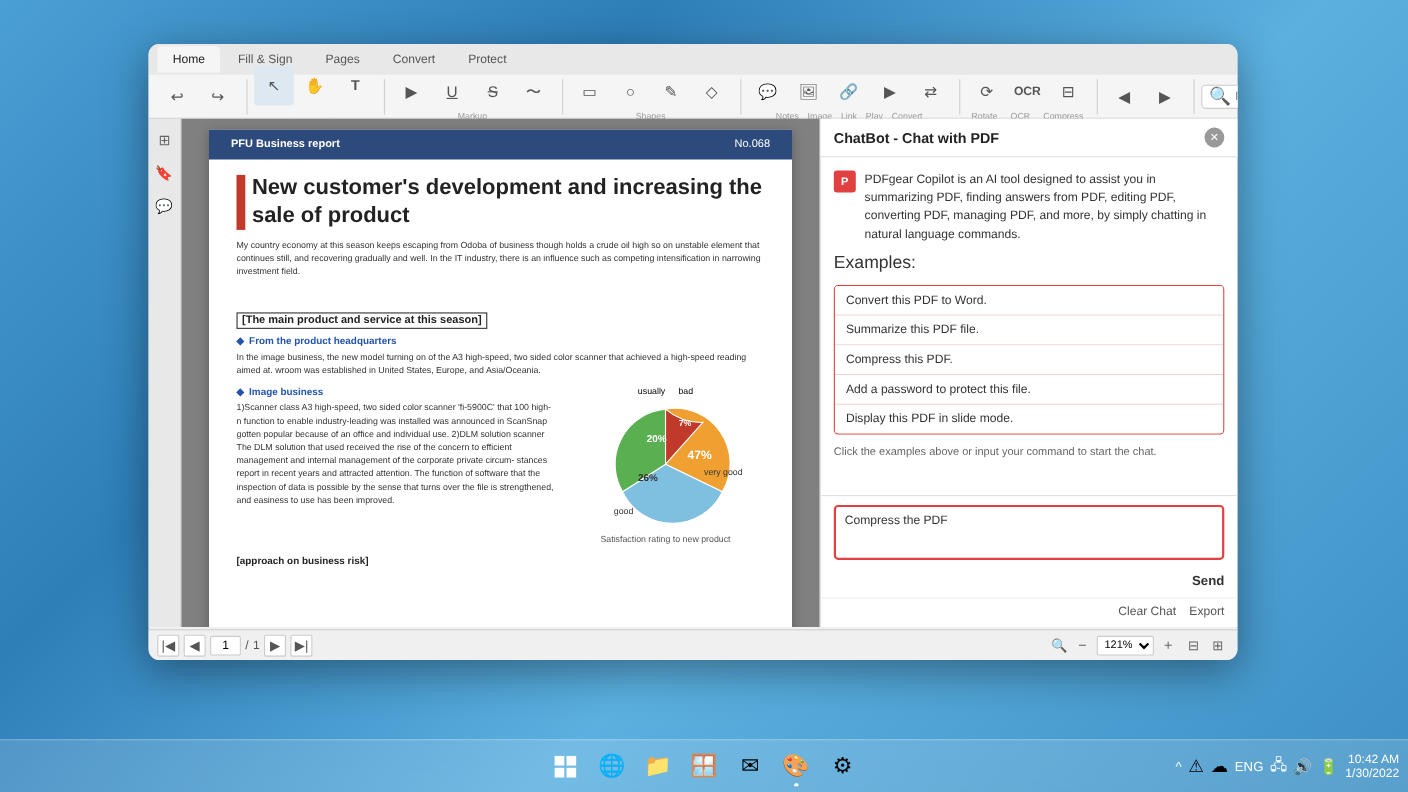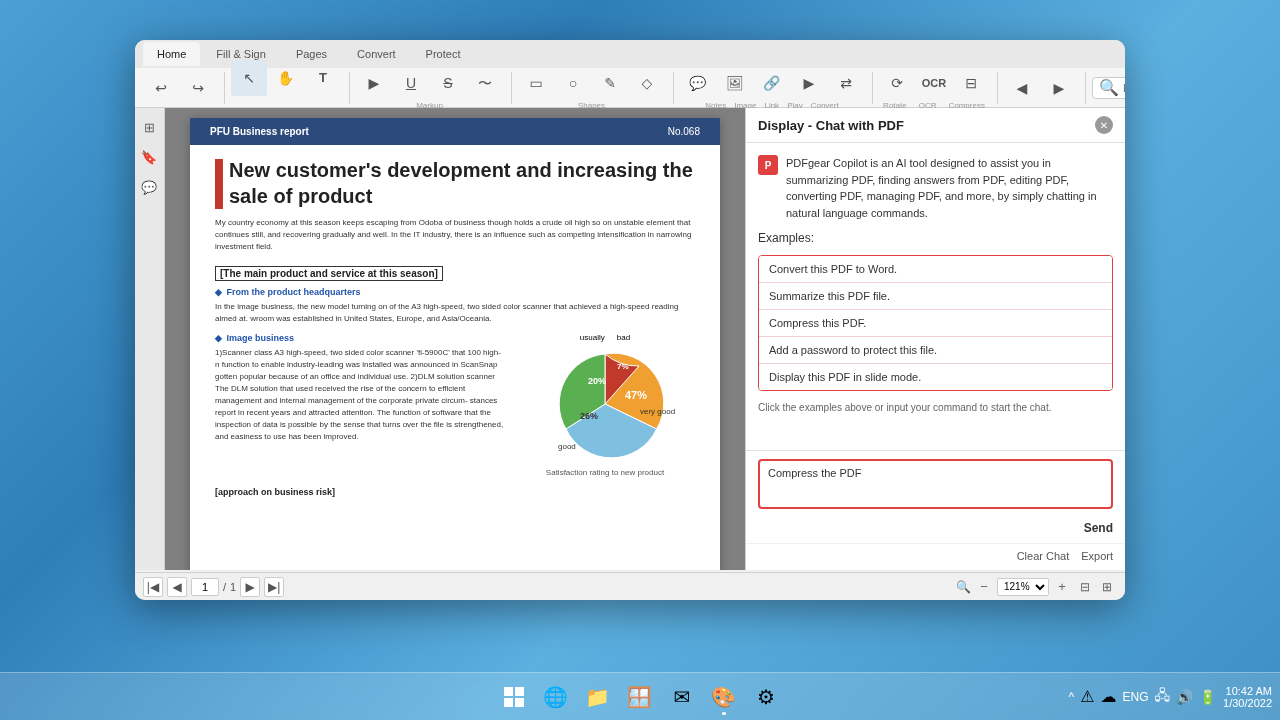--- a/index.html
+++ b/index.html
@@ -164,21 +164,21 @@
 
     .pdf-title {
       font-size: 20px; font-weight: bold; color: #222;
       line-height: 1.3; margin-bottom: 8px;
       display: flex; align-items: flex-start; gap: 6px;
     }
     .red-bar {
       width: 8px; min-height: 50px; background: #c0392b; flex-shrink: 0; margin-top: 2px;
     }
     .pdf-intro {
-      font-size: 8px; color: #333; line-height: 1.5; margin-bottom: 10px;
+      font-size: 8px; color: #333; line-height: 1.5; margin-bottom: 28px;
     }
     .pdf-section-title {
       font-size: 10px; font-weight: bold; color: #222;
       margin-bottom: 6px; border: 1px solid #333; display: inline-block;
       padding: 1px 4px;
     }
     .from-hq {
       color: #2255aa; font-size: 9px; font-weight: bold; margin-bottom: 4px;
     }
     .diamond { color: #2255aa; margin-right: 2px; }
@@ -229,21 +229,21 @@
     }
     .intro-box {
       display: flex; gap: 8px; align-items: flex-start;
     }
     .intro-icon {
       width: 20px; height: 20px; background: #e04040; border-radius: 3px;
       flex-shrink: 0; display: flex; align-items: center; justify-content: center;
       font-size: 10px; color: white; font-weight: bold;
     }
     .intro-text { font-size: 11px; color: #333; line-height: 1.5; }
-    .examples-label { font-size: 12px; color: #333; font-weight: 500; }
+    .examples-label { font-size: 16px; color: #333; font-weight: 500; }
     .example-buttons {
       border: 1px solid #e04040; border-radius: 4px; overflow: hidden;
     }
     .example-btn {
       display: block; width: 100%; padding: 7px 10px;
       font-size: 11px; color: #333; cursor: pointer;
       border-bottom: 1px solid #f0d0d0; text-align: left;
       background: white;
     }
     .example-btn:last-child { border-bottom: none; }
@@ -581,21 +581,21 @@
 
         <div class="approach-section">[approach on business risk]</div>
 
         
         
       </div>
     </div>
 
     <div class="chatbot-panel">
       <div class="chatbot-header">
-        <span class="chatbot-title">Display - Chat with PDF</span>
+        <span class="chatbot-title">ChatBot - Chat with PDF</span>
         <div class="chatbot-close">✕</div>
       </div>
       <div class="chatbot-body">
         <div class="intro-box">
           <div class="intro-icon">P</div>
           <div class="intro-text">PDFgear Copilot is an AI tool designed to assist you in summarizing PDF, finding answers from PDF, editing PDF, converting PDF, managing PDF, and more, by simply chatting in natural language commands.</div>
         </div>
         <div class="examples-label">Examples:</div>
         <div class="example-buttons">
           <div class="example-btn">Convert this PDF to Word.</div>

